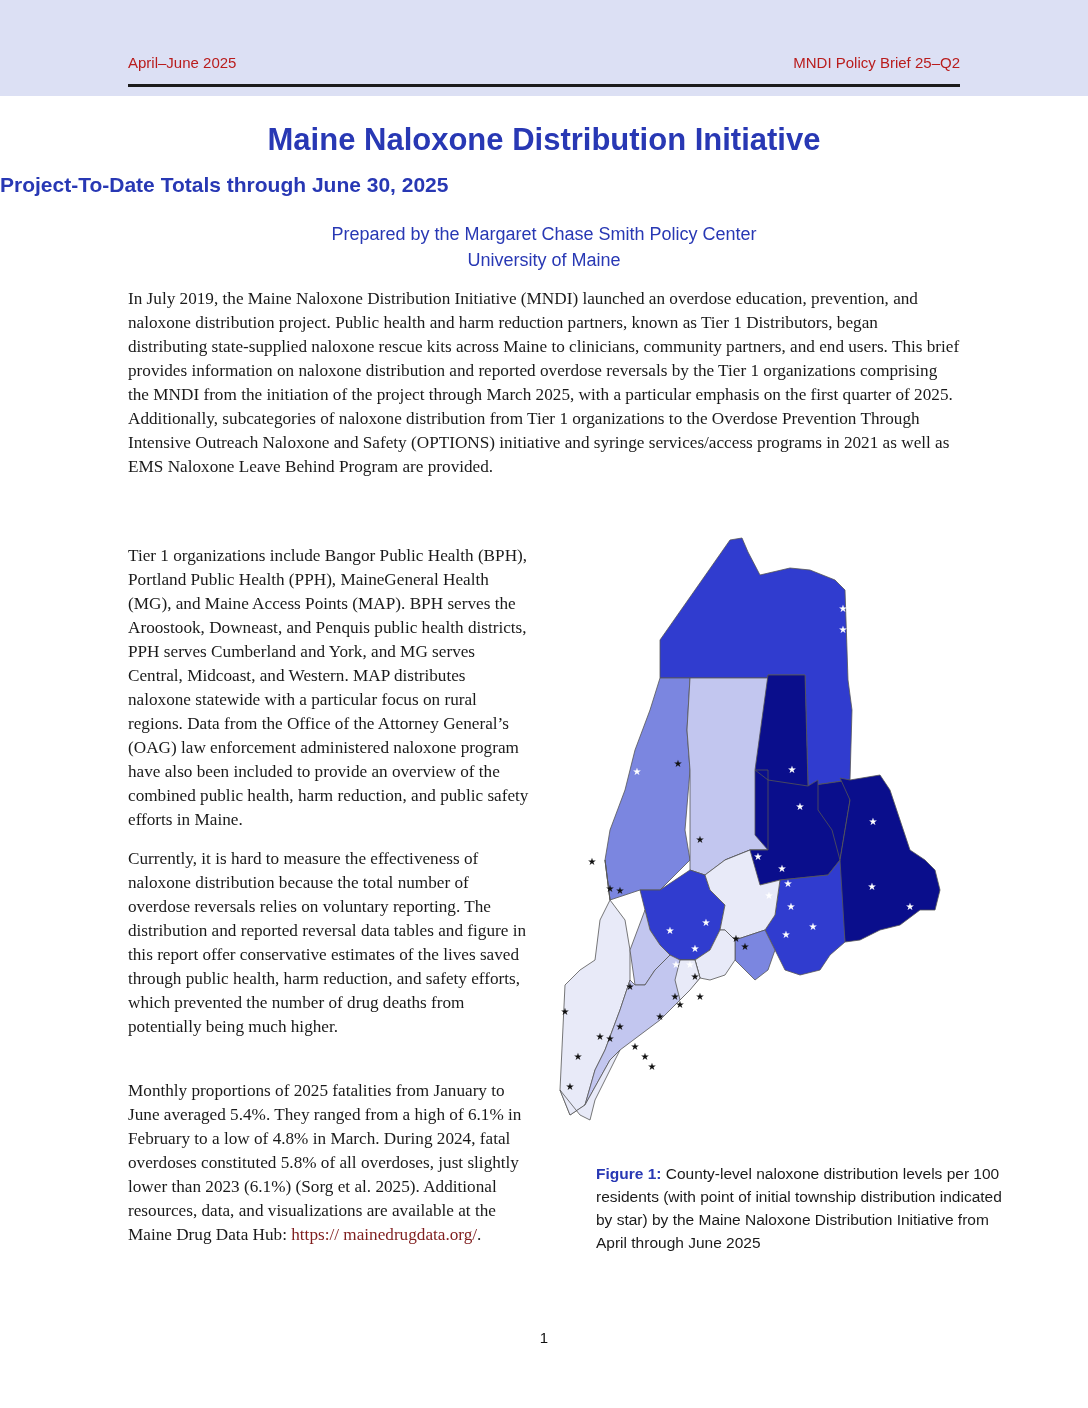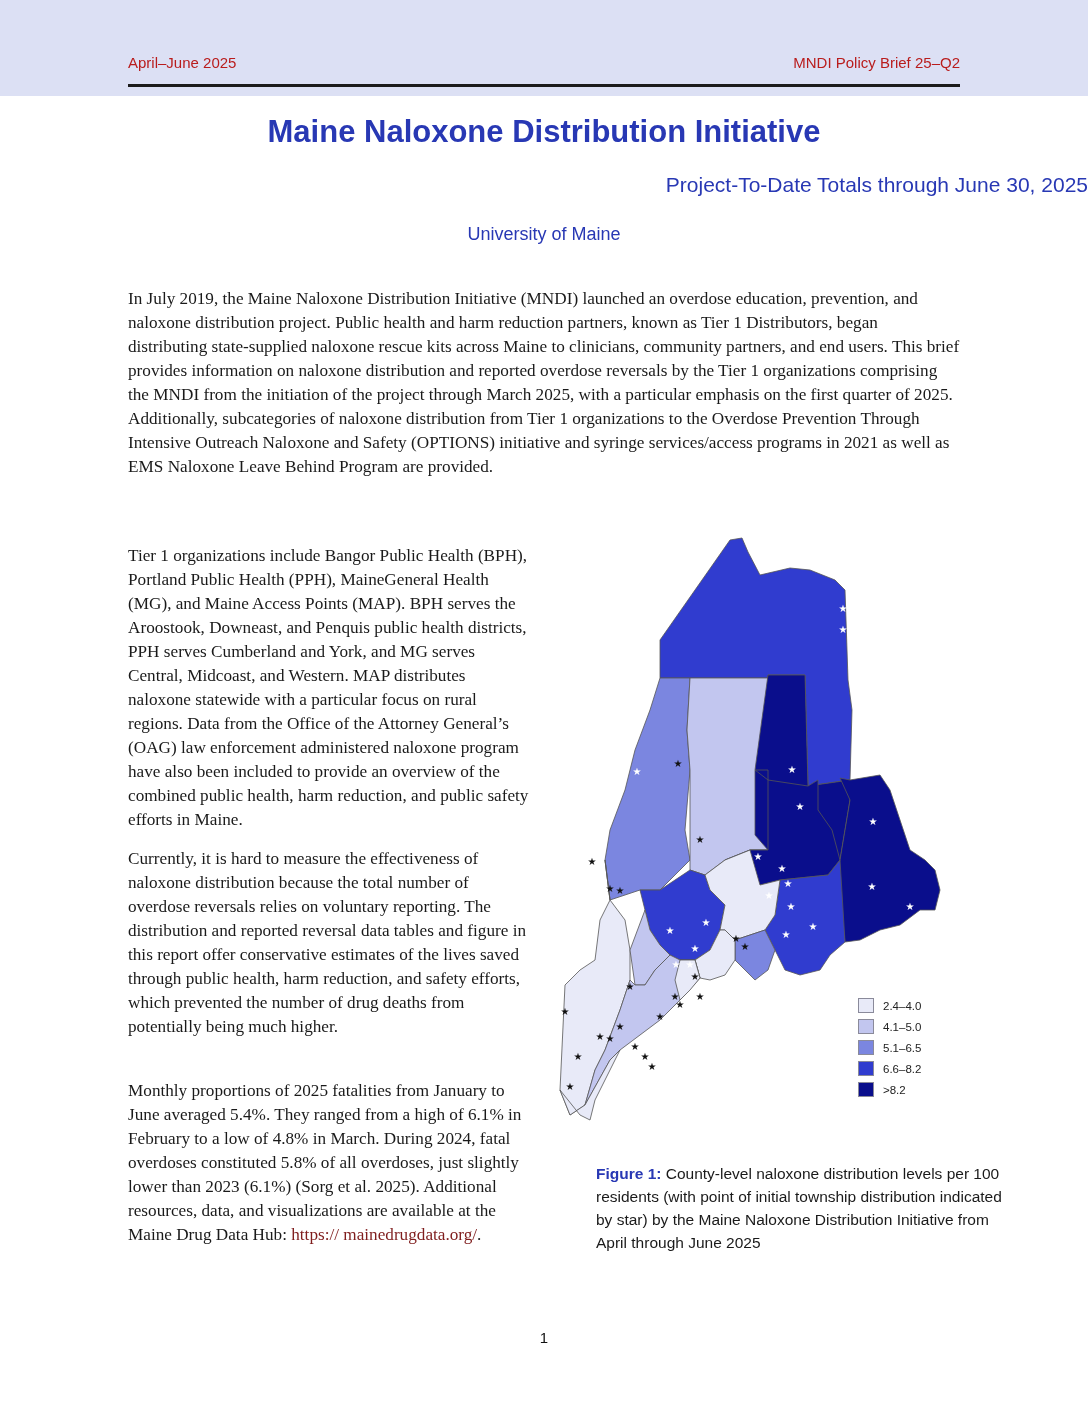--- a/index.html
+++ b/index.html
@@ -13,26 +13,26 @@
   .header-left, .header-right {
     position: absolute; top: 54px; font-family: "Liberation Sans", sans-serif;
     font-size: 15px; color: #b91c1c;
   }
   .header-left { left: 128px; }
   .header-right { right: 128px; }
   .header-rule {
     position: absolute; left: 128px; top: 84px; width: 832px; height: 3px; background: #1b1b1b;
   }
   .title {
-    position: absolute; top: 114px; left: 0; width: 1088px; text-align: center;
+    position: absolute; top: 122px; left: 0; width: 1088px; text-align: center;
     font-family: "Liberation Sans", sans-serif; font-weight: bold; font-size: 31px; color: #2838b4;
   }
   .subtitle {
-    position: absolute; top: 173px; left: 0; width: 1088px; text-align: right;
-    font-family: "Liberation Sans", sans-serif; font-weight: normal; font-size: 21px; color: #2838b4;
+    position: absolute; top: 173px; left: 0; width: 1088px; text-align: left;
+    font-family: "Liberation Sans", sans-serif; font-weight: bold; font-size: 21px; color: #2838b4;
   }
   .prepared {
     position: absolute; top: 221px; left: 0; width: 1088px; text-align: center;
     font-family: "Liberation Sans", sans-serif; font-size: 18px; color: #2838b4; line-height: 26px;
   }
   .para {
     position: absolute; font-size: 17.2px; line-height: 24px; color: #1a1a1a;
   }
   .p-intro { left: 128px; top: 287px; width: 832px; }
   .p-col { left: 128px; width: 402px; }
@@ -65,20 +65,21 @@
 <body>
 
 <div class="header-band"></div>
 <div class="header-left">April–June 2025</div>
 <div class="header-right">MNDI Policy Brief 25–Q2</div>
 <div class="header-rule"></div>
 
 <div class="title">Maine Naloxone Distribution Initiative</div>
 <div class="subtitle">Project-To-Date Totals through June 30, 2025</div>
 <div class="prepared">
+  <div>Prepared by the Margaret Chase Smith Policy Center</div>
   <div>University of Maine</div>
 </div>
 
 <div class="para p-intro">In July 2019, the Maine Naloxone Distribution Initiative (MNDI) launched an overdose education, prevention, and naloxone distribution project. Public health and harm reduction partners, known as Tier 1 Distributors, began distributing state-supplied naloxone rescue kits across Maine to clinicians, community partners, and end users. This brief provides information on naloxone distribution and reported overdose reversals by the Tier 1 organizations comprising the MNDI from the initiation of the project through March 2025, with a particular emphasis on the first quarter of 2025. Additionally, subcategories of naloxone distribution from Tier 1 organizations to the Overdose Prevention Through Intensive Outreach Naloxone and Safety (OPTIONS) initiative and syringe services/access programs in 2021 as well as EMS Naloxone Leave Behind Program are provided.</div>
 <div class="para p-col p-tier">Tier 1 organizations include Bangor Public Health (BPH), Portland Public Health (PPH), MaineGeneral Health (MG), and Maine Access Points (MAP). BPH serves the Aroostook, Downeast, and Penquis public health districts, PPH serves Cumberland and York, and MG serves Central, Midcoast, and Western. MAP distributes naloxone statewide with a particular focus on rural regions. Data from the Office of the Attorney General’s (OAG) law enforcement administered naloxone program have also been included to provide an overview of the combined public health, harm reduction, and public safety efforts in Maine.</div>
 <div class="para p-col p-current">Currently, it is hard to measure the effectiveness of naloxone distribution because the total number of overdose reversals relies on voluntary reporting. The distribution and reported reversal data tables and figure in this report offer conservative estimates of the lives saved through public health, harm reduction, and safety efforts, which prevented the number of drug deaths from potentially being much higher.</div>
 <div class="para p-col p-monthly"><span>Monthly proportions of 2025 fatalities from January to June averaged 5.4%. They ranged from a high of 6.1% in February to a low of 4.8% in March. During 2024, fatal overdoses constituted 5.8% of all overdoses, just slightly lower than 2023 (6.1%) (Sorg et al. 2025). Additional resources, data, and visualizations are available at the Maine Drug Data Hub: </span><span class="link">https:// mainedrugdata.org/</span><span>.</span></div>
 
 <div class="map-wrap">
   <svg id="map-svg" width="420" height="600" viewBox="0 0 420 600">
@@ -143,39 +144,17 @@
         <text x="125" y="470" font-size="10" text-anchor="middle" fill="#111111">★</text>
         <text x="130" y="478" font-size="10" text-anchor="middle" fill="#111111">★</text>
         <text x="145" y="450" font-size="10" text-anchor="middle" fill="#111111">★</text>
         <text x="150" y="470" font-size="10" text-anchor="middle" fill="#111111">★</text>
         <text x="80" y="460" font-size="10" text-anchor="middle" fill="#111111">★</text>
       </g>
   </svg>
 </div>
 
 <div class="legend">
-  <div id="legend-items" style="margin-top:5px">
-      <div class="legend-item">
-        <span class="legend-swatch" style="background: rgb(232, 234, 248);"></span>
-        <span class="legend-label">2.4–4.0</span>
-      </div>
-      <div class="legend-item">
-        <span class="legend-swatch" style="background: rgb(194, 198, 239);"></span>
-        <span class="legend-label">4.1–5.0</span>
-      </div>
-      <div class="legend-item">
-        <span class="legend-swatch" style="background: rgb(123, 134, 224);"></span>
-        <span class="legend-label">5.1–6.5</span>
-      </div>
-      <div class="legend-item">
-        <span class="legend-swatch" style="background: rgb(48, 60, 207);"></span>
-        <span class="legend-label">6.6–8.2</span>
-      </div>
-      <div class="legend-item">
-        <span class="legend-swatch" style="background: rgb(10, 14, 140);"></span>
-        <span class="legend-label">&gt;8.2</span>
-      </div>
-    </div>
 </div>
 
 <div class="caption"><span class="caption-label">Figure 1:</span><span> County-level naloxone distribution levels per 100 residents (with point of initial township distribution indicated by star) by the Maine Naloxone Distribution Initiative from April through June 2025</span></div>
 
 <div class="page-num">1</div>
 
 </body></html>

